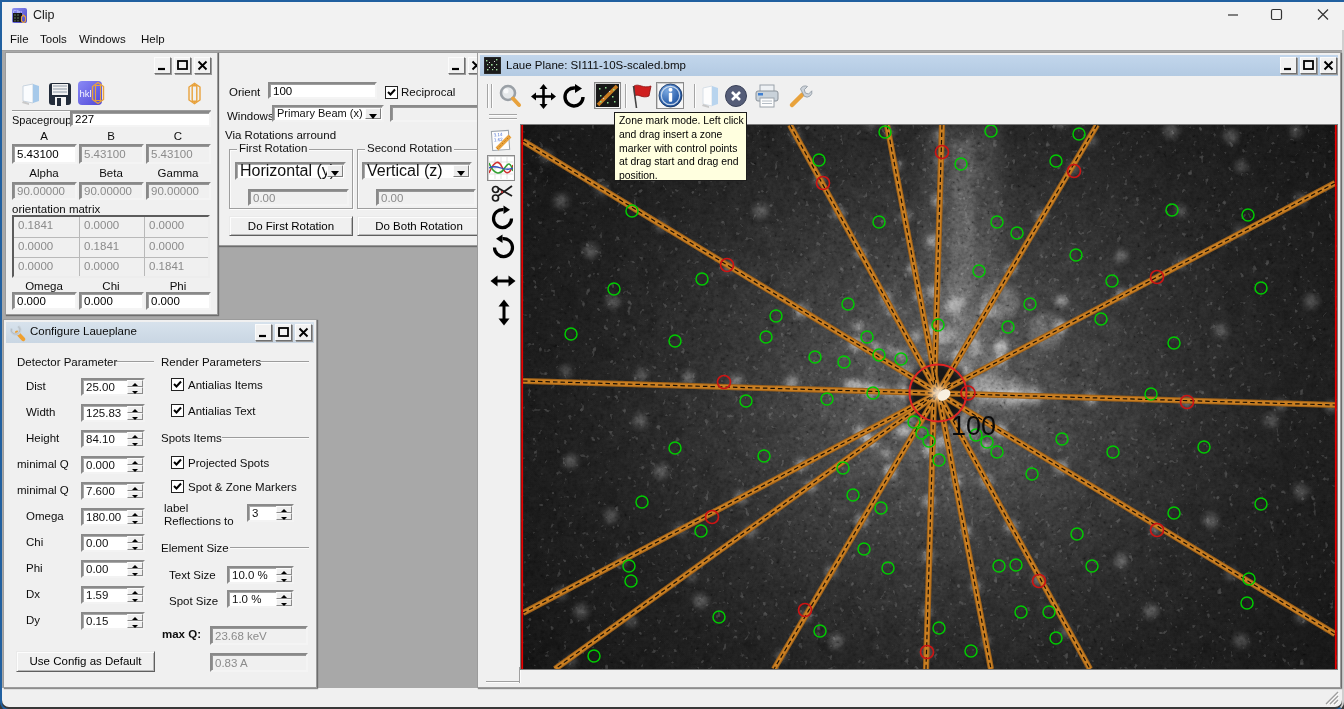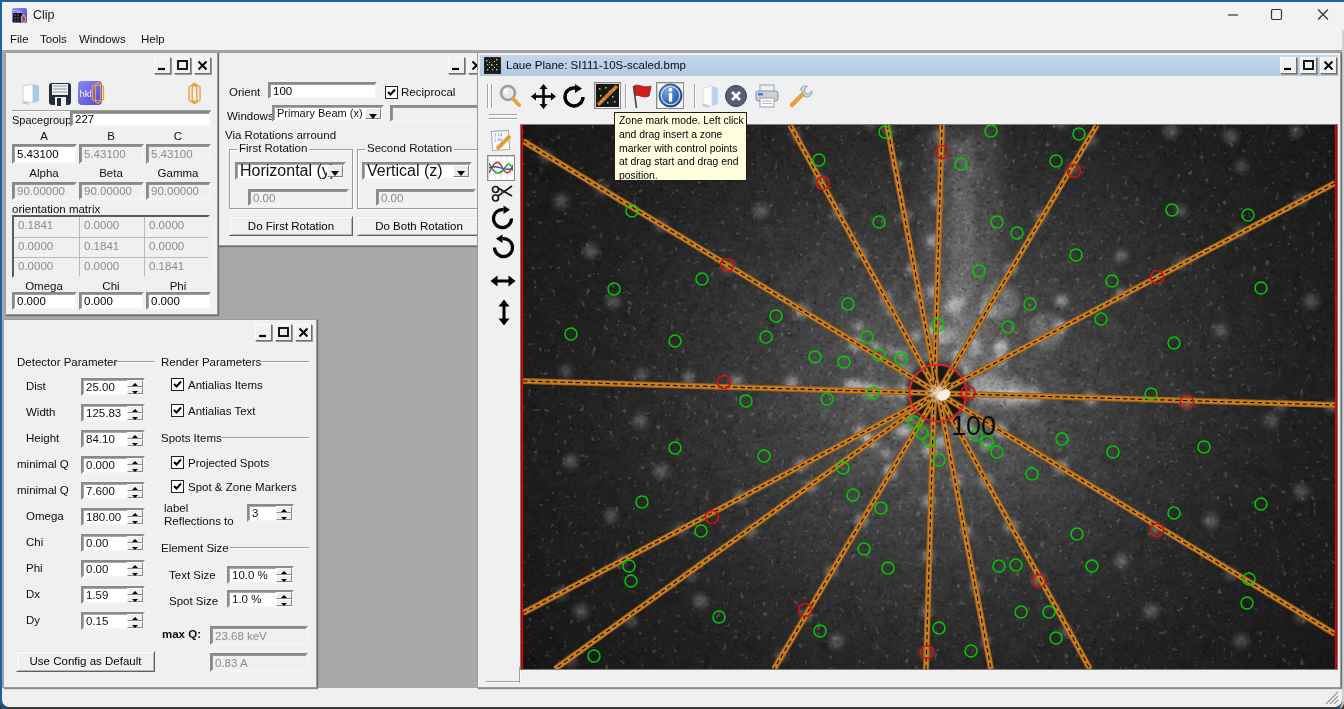--- a/index.html
+++ b/index.html
@@ -229,20 +229,28 @@
     <div class="dfld" style="left:29px;top:136px;width:101px;height:17px;line-height:14px">0.00</div>
     <div class="grp" style="left:138px;top:96px;width:124px;height:60px">
       <div class="gt">Second Rotation</div>
     </div>
     <div class="combo" style="left:143px;top:109px;width:110px;height:18px;line-height:14px">Vertical (z)<span class="arr"></span></div>
     <div class="dfld" style="left:157px;top:136px;width:100px;height:17px;line-height:14px">0.00</div>
     <div class="pbtn" style="left:10px;top:163px;width:124px;height:20px;line-height:18px">Do First Rotation</div>
     <div class="pbtn" style="left:138px;top:163px;width:124px;height:20px;line-height:18px">Do Both Rotation</div>
   </div>
 <div class="win" style="left:3px;top:319px;width:314px;height:369px;z-index:2">
+    <div class="tbar">
+      <svg class="abs" style="left:3px;top:2px" width="18" height="18" viewBox="0 0 18 18">
+<path d="M8 8.5 L14.2 15.2" stroke="#efa02f" stroke-width="4" stroke-linecap="round"></path>
+<path d="M2.6 4.6 A4.3 4.3 0 1 0 9.2 2.4" fill="none" stroke="#c9d2da" stroke-width="3"></path>
+<path d="M2.6 4.6 A4.3 4.3 0 1 0 9.2 2.4" fill="none" stroke="#8c969f" stroke-width="0.7" stroke-opacity="0.5"></path>
+</svg>
+      <div class="ttext" style="position:absolute;left:24px;top:3px">Configure Laueplane</div>
+    </div>
     <div class="tbtn" style="left:251px;top:4px">
       <svg width="15" height="15">
         <line x1="3" y1="11" x2="10" y2="11" stroke="#000" stroke-width="2.2"></line>
       </svg>
     </div>
     <div class="tbtn" style="left:271px;top:4px">
       <svg width="15" height="15">
         <rect x="3" y="3" width="9" height="8" fill="none" stroke="#000" stroke-width="1.8"></rect>
       </svg>
     </div>

